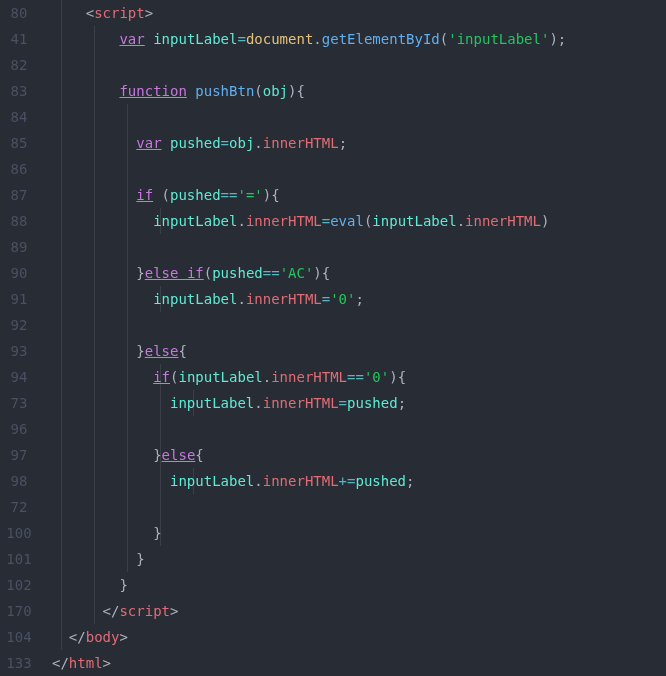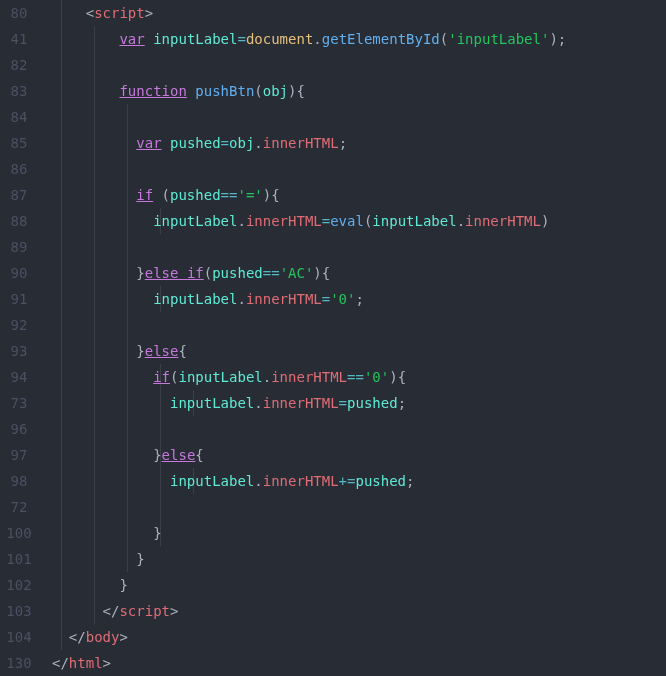--- a/index.html
+++ b/index.html
@@ -81,18 +81,18 @@
       <span class="ln">93</span>
       <span class="ln">94</span>
       <span class="ln">73</span>
       <span class="ln">96</span>
       <span class="ln">97</span>
       <span class="ln">98</span>
       <span class="ln">72</span>
       <span class="ln">100</span>
       <span class="ln">101</span>
       <span class="ln">102</span>
-      <span class="ln">103</span>
+      <span class="ln">170</span>
       <span class="ln">104</span>
-      <span class="ln">130</span>
+      <span class="ln">133</span>
     </div>
   <div class="code" id="code"><div class="line"><span class="indent-guide" style="left: 9px;"></span><span class="txt"><span class="t-punc">    </span><span class="t-punc">&lt;</span><span class="t-tag">script</span><span class="t-punc">&gt;</span></span></div><div class="line"><span class="indent-guide" style="left: 9px;"></span><span class="indent-guide" style="left: 42px;"></span><span class="txt"><span class="t-punc">        </span><span class="t-kw">var</span><span class="t-punc"> </span><span class="t-name">inputLabel</span><span class="t-op">=</span><span class="t-var">document</span><span class="t-punc">.</span><span class="t-func">getElementById</span><span class="t-punc">(</span><span class="t-str">'inputLabel'</span><span class="t-punc">)</span><span class="t-punc">;</span></span></div><div class="line"><span class="indent-guide" style="left: 9px;"></span><span class="indent-guide" style="left: 42px;"></span><span class="txt"><span class="t-punc"></span></span></div><div class="line"><span class="indent-guide" style="left: 9px;"></span><span class="indent-guide" style="left: 42px;"></span><span class="txt"><span class="t-punc">        </span><span class="t-kw">function</span><span class="t-punc"> </span><span class="t-func">pushBtn</span><span class="t-punc">(</span><span class="t-name">obj</span><span class="t-punc">){</span></span></div><div class="line"><span class="indent-guide" style="left: 9px;"></span><span class="indent-guide" style="left: 42px;"></span><span class="indent-guide" style="left: 75px;"></span><span class="txt"><span class="t-punc"></span></span></div><div class="line"><span class="indent-guide" style="left: 9px;"></span><span class="indent-guide" style="left: 42px;"></span><span class="indent-guide" style="left: 75px;"></span><span class="txt"><span class="t-punc">          </span><span class="t-kw">var</span><span class="t-punc"> </span><span class="t-name">pushed</span><span class="t-op">=</span><span class="t-name">obj</span><span class="t-punc">.</span><span class="t-prop">innerHTML</span><span class="t-punc">;</span></span></div><div class="line"><span class="indent-guide" style="left: 9px;"></span><span class="indent-guide" style="left: 42px;"></span><span class="indent-guide" style="left: 75px;"></span><span class="txt"><span class="t-punc"></span></span></div><div class="line"><span class="indent-guide" style="left: 9px;"></span><span class="indent-guide" style="left: 42px;"></span><span class="indent-guide" style="left: 75px;"></span><span class="txt"><span class="t-punc">          </span><span class="t-kw">if</span><span class="t-punc"> (</span><span class="t-name">pushed</span><span class="t-op">==</span><span class="t-str">'='</span><span class="t-punc">){</span></span></div><div class="line"><span class="indent-guide" style="left: 9px;"></span><span class="indent-guide" style="left: 42px;"></span><span class="indent-guide" style="left: 75px;"></span><span class="indent-guide" style="left: 108px;"></span><span class="txt"><span class="t-punc">            </span><span class="t-name">inputLabel</span><span class="t-punc">.</span><span class="t-prop">innerHTML</span><span class="t-op">=</span><span class="t-func">eval</span><span class="t-punc">(</span><span class="t-name">inputLabel</span><span class="t-punc">.</span><span class="t-prop">innerHTML</span><span class="t-punc">)</span></span></div><div class="line"><span class="indent-guide" style="left: 9px;"></span><span class="indent-guide" style="left: 42px;"></span><span class="indent-guide" style="left: 75px;"></span><span class="txt"><span class="t-punc"></span></span></div><div class="line"><span class="indent-guide" style="left: 9px;"></span><span class="indent-guide" style="left: 42px;"></span><span class="indent-guide" style="left: 75px;"></span><span class="txt"><span class="t-punc">          </span><span class="t-punc">}</span><span class="t-kw">else if</span><span class="t-punc">(</span><span class="t-name">pushed</span><span class="t-op">==</span><span class="t-str">'AC'</span><span class="t-punc">){</span></span></div><div class="line"><span class="indent-guide" style="left: 9px;"></span><span class="indent-guide" style="left: 42px;"></span><span class="indent-guide" style="left: 75px;"></span><span class="indent-guide" style="left: 108px;"></span><span class="txt"><span class="t-punc">            </span><span class="t-name">inputLabel</span><span class="t-punc">.</span><span class="t-prop">innerHTML</span><span class="t-op">=</span><span class="t-str">'0'</span><span class="t-punc">;</span></span></div><div class="line"><span class="indent-guide" style="left: 9px;"></span><span class="indent-guide" style="left: 42px;"></span><span class="indent-guide" style="left: 75px;"></span><span class="txt"><span class="t-punc"></span></span></div><div class="line"><span class="indent-guide" style="left: 9px;"></span><span class="indent-guide" style="left: 42px;"></span><span class="indent-guide" style="left: 75px;"></span><span class="txt"><span class="t-punc">          </span><span class="t-punc">}</span><span class="t-kw">else</span><span class="t-punc">{</span></span></div><div class="line"><span class="indent-guide" style="left: 9px;"></span><span class="indent-guide" style="left: 42px;"></span><span class="indent-guide" style="left: 75px;"></span><span class="indent-guide" style="left: 108px;"></span><span class="txt"><span class="t-punc">            </span><span class="t-kw">if</span><span class="t-punc">(</span><span class="t-name">inputLabel</span><span class="t-punc">.</span><span class="t-prop">innerHTML</span><span class="t-op">==</span><span class="t-str">'0'</span><span class="t-punc">){</span></span></div><div class="line"><span class="indent-guide" style="left: 9px;"></span><span class="indent-guide" style="left: 42px;"></span><span class="indent-guide" style="left: 75px;"></span><span class="indent-guide" style="left: 108px;"></span><span class="indent-guide" style="left: 141px;"></span><span class="txt"><span class="t-punc">              </span><span class="t-name">inputLabel</span><span class="t-punc">.</span><span class="t-prop">innerHTML</span><span class="t-op">=</span><span class="t-name">pushed</span><span class="t-punc">;</span></span></div><div class="line"><span class="indent-guide" style="left: 9px;"></span><span class="indent-guide" style="left: 42px;"></span><span class="indent-guide" style="left: 75px;"></span><span class="indent-guide" style="left: 108px;"></span><span class="txt"><span class="t-punc"></span></span></div><div class="line"><span class="indent-guide" style="left: 9px;"></span><span class="indent-guide" style="left: 42px;"></span><span class="indent-guide" style="left: 75px;"></span><span class="indent-guide" style="left: 108px;"></span><span class="txt"><span class="t-punc">            </span><span class="t-punc">}</span><span class="t-kw">else</span><span class="t-punc">{</span></span></div><div class="line"><span class="indent-guide" style="left: 9px;"></span><span class="indent-guide" style="left: 42px;"></span><span class="indent-guide" style="left: 75px;"></span><span class="indent-guide" style="left: 108px;"></span><span class="indent-guide" style="left: 141px;"></span><span class="txt"><span class="t-punc">              </span><span class="t-name">inputLabel</span><span class="t-punc">.</span><span class="t-prop">innerHTML</span><span class="t-op">+=</span><span class="t-name">pushed</span><span class="t-punc">;</span></span></div><div class="line"><span class="indent-guide" style="left: 9px;"></span><span class="indent-guide" style="left: 42px;"></span><span class="indent-guide" style="left: 75px;"></span><span class="indent-guide" style="left: 108px;"></span><span class="txt"><span class="t-punc"></span></span></div><div class="line"><span class="indent-guide" style="left: 9px;"></span><span class="indent-guide" style="left: 42px;"></span><span class="indent-guide" style="left: 75px;"></span><span class="indent-guide" style="left: 108px;"></span><span class="txt"><span class="t-punc">            </span><span class="t-punc">}</span></span></div><div class="line"><span class="indent-guide" style="left: 9px;"></span><span class="indent-guide" style="left: 42px;"></span><span class="indent-guide" style="left: 75px;"></span><span class="txt"><span class="t-punc">          </span><span class="t-punc">}</span></span></div><div class="line"><span class="indent-guide" style="left: 9px;"></span><span class="indent-guide" style="left: 42px;"></span><span class="txt"><span class="t-punc">        </span><span class="t-punc">}</span></span></div><div class="line"><span class="indent-guide" style="left: 9px;"></span><span class="indent-guide" style="left: 42px;"></span><span class="txt"><span class="t-punc">      </span><span class="t-punc">&lt;/</span><span class="t-tag">script</span><span class="t-punc">&gt;</span></span></div><div class="line"><span class="indent-guide" style="left: 9px;"></span><span class="txt"><span class="t-punc">  </span><span class="t-punc">&lt;/</span><span class="t-tag">body</span><span class="t-punc">&gt;</span></span></div><div class="line"><span class="txt"><span class="t-punc">&lt;/</span><span class="t-tag">html</span><span class="t-punc">&gt;</span></span></div></div>
 </div>
 
 </body></html>

